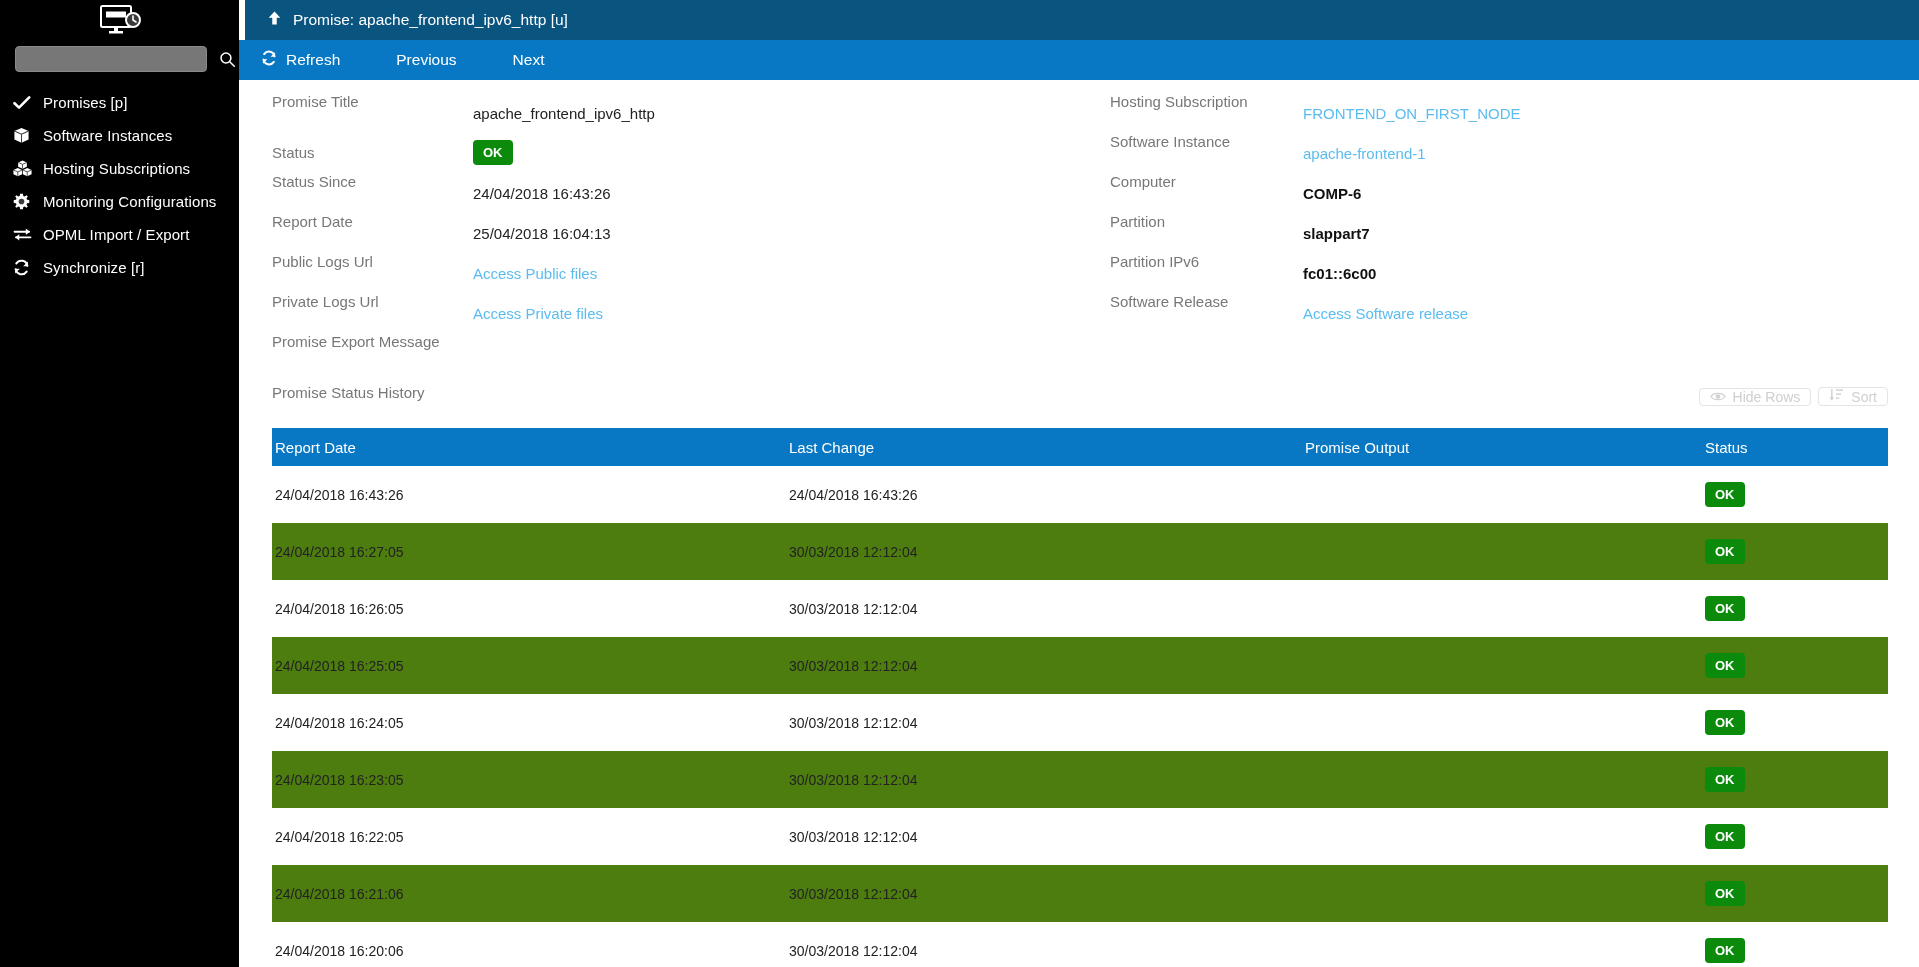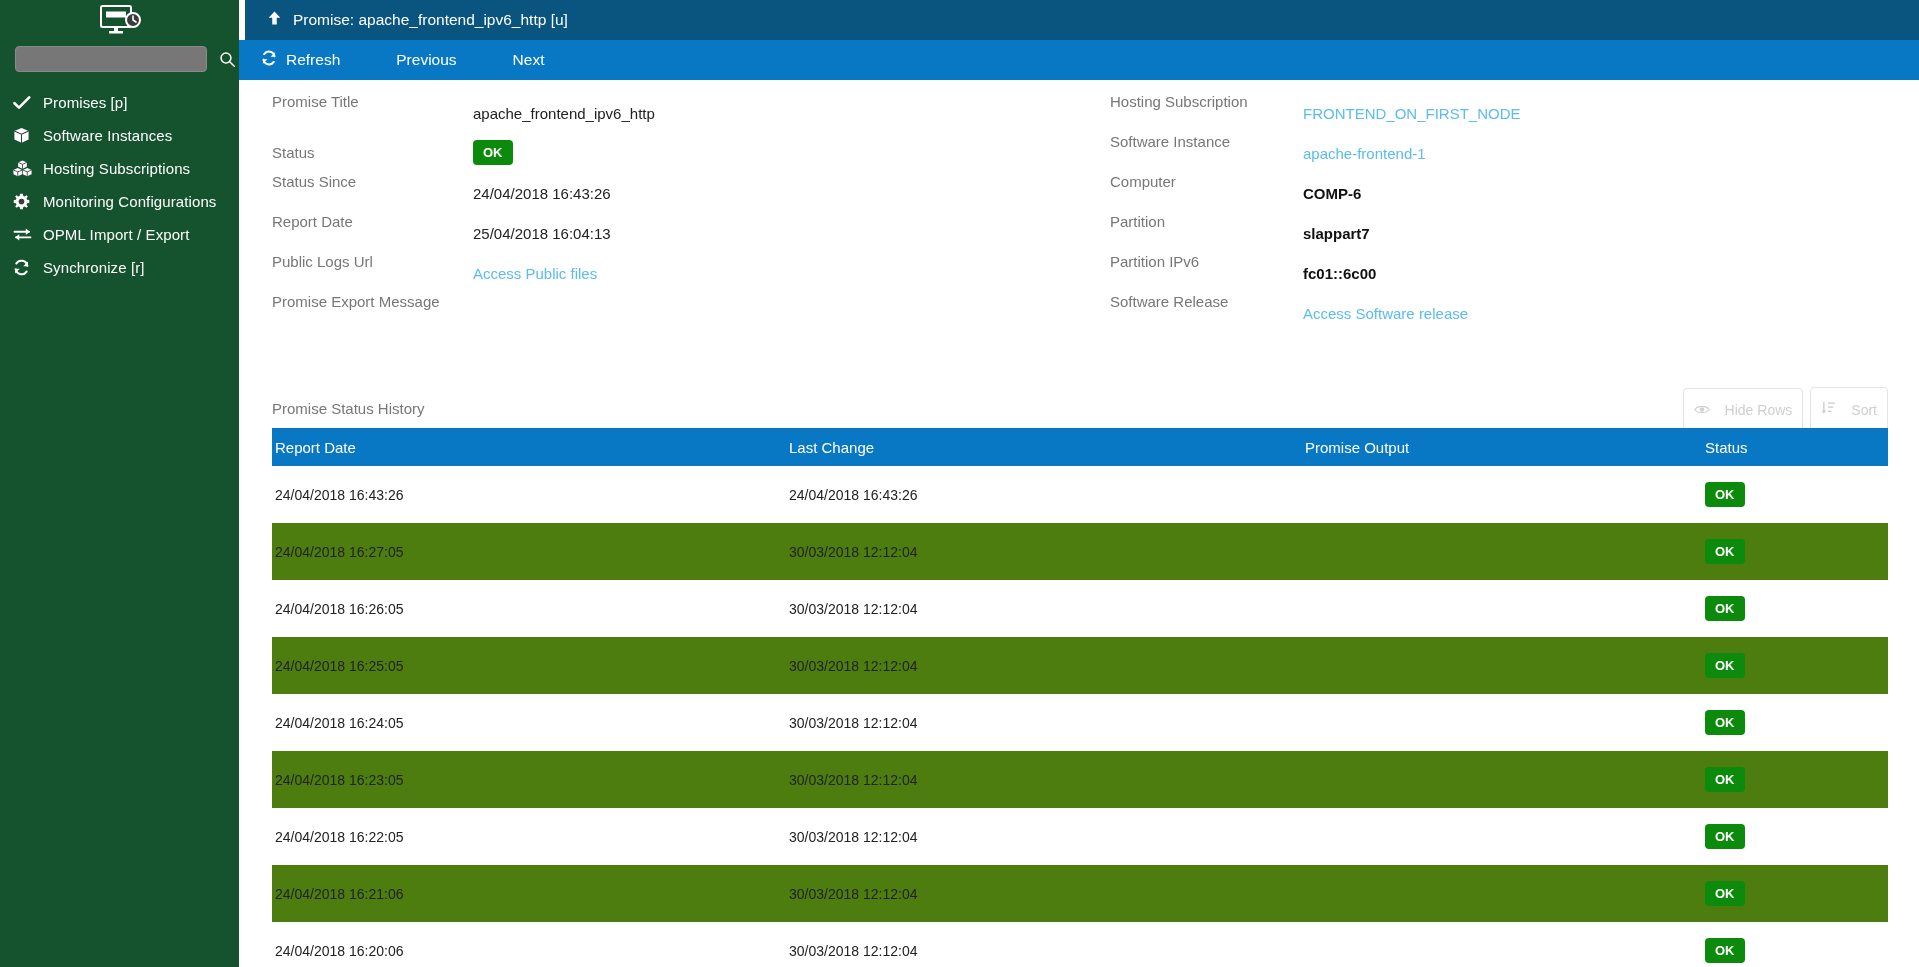--- a/index.html
+++ b/index.html
@@ -8,21 +8,21 @@
     background: #ffffff;
     font-family: "Liberation Sans", sans-serif;
     overflow: hidden;
   }
   #app { position: relative; width: 1919px; height: 967px; }
 
   
   #sidebar {
     position: absolute; left: 0; top: 0;
     width: 239px; height: 967px;
-    background: #14532d;
+    background: #000000;
   }
   #logo-wrap {
     height: 40px; display: flex; align-items: center; justify-content: center;
   }
   #logo-wrap svg { display: block; }
 
   #search-row {
     height: 38px; display: flex; align-items: center;
     padding: 0 8px 0 15px; gap: 10px;
   }
@@ -122,32 +122,32 @@
     color: #ffffff;
     font-size: 13px; font-weight: bold;
     padding: 6px 10px 6px 10px;
     border-radius: 4px;
     line-height: 1;
   }
   #field-status { min-height: 40px; align-items: center; }
 
   
   #history-title {
-    position: absolute; left: 272px; top: 400px;
+    position: absolute; left: 272px; top: 384px;
     color: #777777; font-size: 15px;
   }
   #table-tools {
     position: absolute; right: 31px; top: 387px;
     display: flex; align-items: center; gap: 7px;
   }
   .tool-btn {
-    display: flex; align-items: center; gap: 15px;
+    display: flex; align-items: center; gap: 7px;
     border: 1px solid #e4e4e4;
     border-radius: 4px;
-    padding: 13px 10px;
+    padding: 0 10px;
     color: #cfcfcf; font-size: 14px;
     background: #ffffff;
     cursor: pointer;
     white-space: nowrap;
   }
 
   #history-table {
     position: absolute; left: 272px; top: 428px;
     width: 1616px;
     border-collapse: collapse;
@@ -339,20 +339,24 @@
       <div class="field">
         <span class="field-label">Report Date</span>
         <span class="field-value">25/04/2018 16:04:13</span>
       </div>
 
       <div class="field">
         <span class="field-label">Public Logs Url</span>
         <a class="field-value link">Access Public files</a>
       </div>
 
+      <div class="field">
+        <span class="field-label">Private Logs Url</span>
+        <a class="field-value link">Access Private files</a>
+      </div>
 
       <div class="field">
         <span class="field-label">Promise Export Message</span>
         <span class="field-value"></span>
       </div>
 
     </div>
 
     <div class="col" id="col-right">
 

